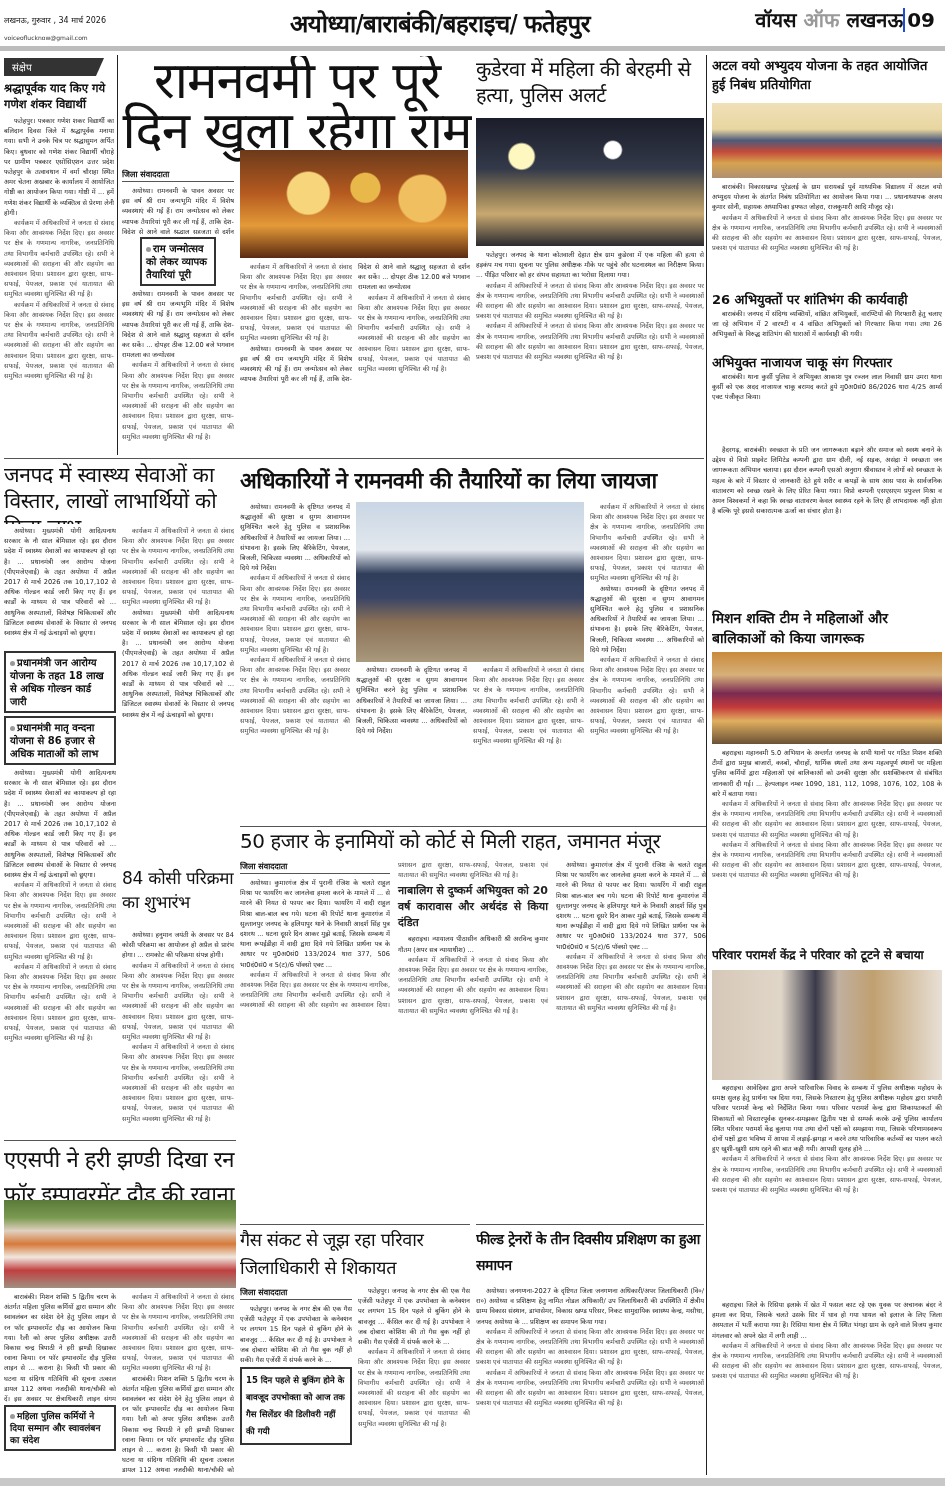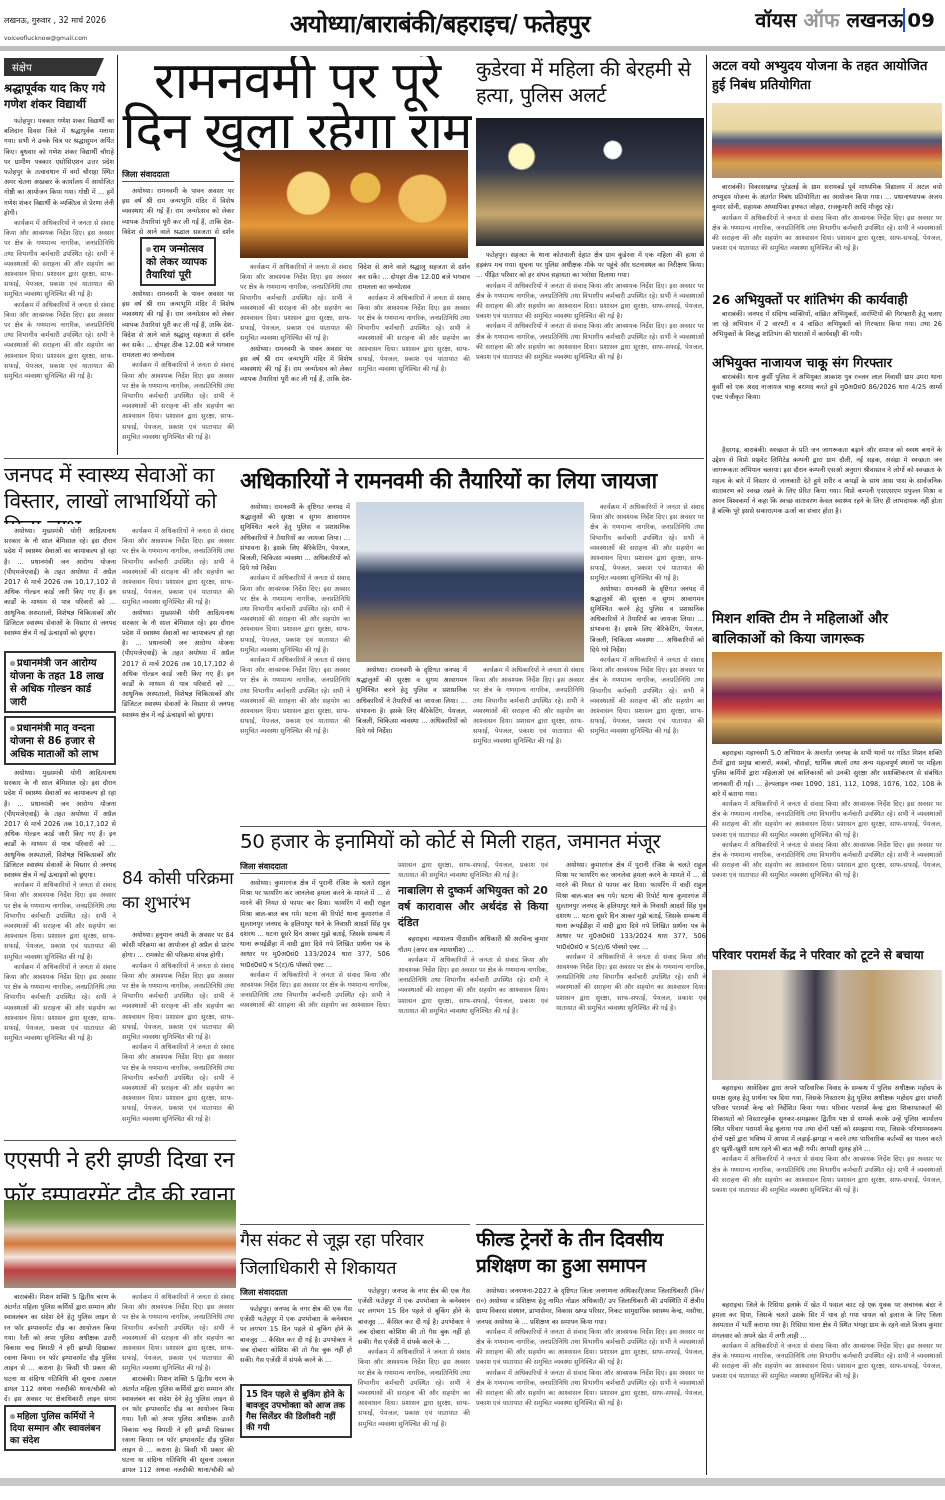--- a/index.html
+++ b/index.html
@@ -43,21 +43,21 @@
   .ph-women { background: linear-gradient(180deg,#c98a3a 0%, #d6b07a 25%, #7a2a52 45%, #c43a3a 60%, #e0b060 75%, #6a5035 100%); }
   .ph-family { background: linear-gradient(90deg,#d6c8b8 0%, #e0d6c8 30%, #3a3a4a 45%, #c0b0a0 55%, #c0a070 70%, #e8e0d6 100%); }
   .ph-rally { background: linear-gradient(180deg,#5a7a3a 0%, #7a9a50 20%, #e0d0c0 35%, #d67a3a 50%, #f0e8e0 65%, #c04040 80%, #a09080 100%); }
 
   .footer-rule { position: absolute; left: 0; top: 1478px; width: 945px; height: 8px; background: #c8c8c8; }
 </style>
 </head>
 <body>
 
 <div class="masthead">
-  <div class="mh-date">लखनऊ, गुरुवार , 32 मार्च 2026</div>
+  <div class="mh-date">लखनऊ, गुरुवार , 34 मार्च 2026</div>
   <div class="mh-email">voiceoflucknow@gmail.com</div>
   <div class="mh-region">अयोध्या/बाराबंकी/बहराइच/ फतेहपुर</div>
   <div class="mh-brand">
     <span>वॉयस</span>
     <span class="mid">ऑफ</span>
     <span>लखनऊ</span><span class="pg">09</span>
   </div>
 </div>
 <div class="top-rule"></div>
 
@@ -96,21 +96,21 @@
     <p class="filler">कार्यक्रम में अधिकारियों ने जनता से संवाद किया और आवश्यक निर्देश दिए। इस अवसर पर क्षेत्र के गणमान्य नागरिक, जनप्रतिनिधि तथा विभागीय कर्मचारी उपस्थित रहे। सभी ने व्यवस्थाओं की सराहना की और सहयोग का आश्वासन दिया। प्रशासन द्वारा सुरक्षा, साफ-सफाई, पेयजल, प्रकाश एवं यातायात की समुचित व्यवस्था सुनिश्चित की गई है।</p>
   </div>
 </div>
 
 <div class="blk" style="left:476px;top:56px;width:228px;height:62px">
   <div class="h-m">कुडेरवा में महिला की बेरहमी से हत्या, पुलिस अलर्ट</div>
 </div>
 <div class="photo ph-police-night" style="left:476px;top:118px;width:228px;height:128px"></div>
 <div class="blk" style="left:476px;top:250px;width:228px;height:205px">
   <div class="body-text">
-    <p>फतेहपुर। सहजत के थाना कोतवाली देहात क्षेत्र ग्राम कुडेरवा में एक महिला की हत्या से हड़कंप मच गया। सूचना पर पुलिस अधीक्षक मौके पर पहुंचे और घटनास्थल का निरीक्षण किया। ... पीड़ित परिवार को हर संभव सहायता का भरोसा दिलाया गया।</p>
+    <p>फतेहपुर। जनपद के थाना कोतवाली देहात क्षेत्र ग्राम कुडेरवा में एक महिला की हत्या से हड़कंप मच गया। सूचना पर पुलिस अधीक्षक मौके पर पहुंचे और घटनास्थल का निरीक्षण किया। ... पीड़ित परिवार को हर संभव सहायता का भरोसा दिलाया गया।</p>
     <p class="filler">कार्यक्रम में अधिकारियों ने जनता से संवाद किया और आवश्यक निर्देश दिए। इस अवसर पर क्षेत्र के गणमान्य नागरिक, जनप्रतिनिधि तथा विभागीय कर्मचारी उपस्थित रहे। सभी ने व्यवस्थाओं की सराहना की और सहयोग का आश्वासन दिया। प्रशासन द्वारा सुरक्षा, साफ-सफाई, पेयजल, प्रकाश एवं यातायात की समुचित व्यवस्था सुनिश्चित की गई है।</p>
     <p class="filler">कार्यक्रम में अधिकारियों ने जनता से संवाद किया और आवश्यक निर्देश दिए। इस अवसर पर क्षेत्र के गणमान्य नागरिक, जनप्रतिनिधि तथा विभागीय कर्मचारी उपस्थित रहे। सभी ने व्यवस्थाओं की सराहना की और सहयोग का आश्वासन दिया। प्रशासन द्वारा सुरक्षा, साफ-सफाई, पेयजल, प्रकाश एवं यातायात की समुचित व्यवस्था सुनिश्चित की गई है।</p>
   </div>
 </div>
 
 <div class="blk" style="left:712px;top:56px;width:230px;height:46px">
   <div class="h-xs" style="font-size:13px;line-height:19px">अटल वयो अभ्युदय योजना के तहत आयोजित हुई निबंध प्रतियोगिता</div>
 </div>
 <div class="photo ph-class" style="left:712px;top:103px;width:230px;height:75px"></div>
 <div class="blk" style="left:712px;top:182px;width:230px;height:108px">
@@ -258,32 +258,32 @@
 
 <div class="hrule" style="left:240px;top:1224px;width:230px"></div>
 <div class="blk" style="left:240px;top:1226px;width:230px;height:58px">
   <div class="h-m" style="font-size:18px;line-height:28px">गैस संकट से जूझ रहा परिवार जिलाधिकारी से शिकायत</div>
 </div>
 <div class="blk" style="left:240px;top:1286px;width:112px;height:190px">
   <div class="byline">जिला संवाददाता</div>
   <div class="body-text" style="margin-top:4px;height:60px;overflow:hidden">
       <p>फतेहपुर। जनपद के नगर क्षेत्र की एक गैस एजेंसी फतेहपुर में एक उपभोक्ता के कनेक्शन पर लगभग 15 दिन पहले से बुकिंग होने के बावजूद ... कैंसिल कर दी गई है। उपभोक्ता ने जब दोबारा कोशिश की तो गैस बुक नहीं हो सकी। गैस एजेंसी में संपर्क करने के ...</p>
     </div>
-  <div class="pull" style="margin:20px 0;font-size:8.5px;line-height:11px"><span>15 दिन पहले से बुकिंग होने के बावजूद उपभोक्ता को आज तक गैस सिलेंडर की डिलीवरी नहीं की गयी</span></div>
+  <div class="pull" style="margin:3px 0;font-size:8.5px;line-height:17px"><span>15 दिन पहले से बुकिंग होने के बावजूद उपभोक्ता को आज तक गैस सिलेंडर की डिलीवरी नहीं की गयी</span></div>
 </div>
 <div class="blk" style="left:358px;top:1286px;width:112px;height:190px">
   <div class="body-text">
       <p>फतेहपुर। जनपद के नगर क्षेत्र की एक गैस एजेंसी फतेहपुर में एक उपभोक्ता के कनेक्शन पर लगभग 15 दिन पहले से बुकिंग होने के बावजूद ... कैंसिल कर दी गई है। उपभोक्ता ने जब दोबारा कोशिश की तो गैस बुक नहीं हो सकी। गैस एजेंसी में संपर्क करने के ...</p>
       <p class="filler">कार्यक्रम में अधिकारियों ने जनता से संवाद किया और आवश्यक निर्देश दिए। इस अवसर पर क्षेत्र के गणमान्य नागरिक, जनप्रतिनिधि तथा विभागीय कर्मचारी उपस्थित रहे। सभी ने व्यवस्थाओं की सराहना की और सहयोग का आश्वासन दिया। प्रशासन द्वारा सुरक्षा, साफ-सफाई, पेयजल, प्रकाश एवं यातायात की समुचित व्यवस्था सुनिश्चित की गई है।</p>
     </div>
 </div>
 
 <div class="hrule" style="left:476px;top:1224px;width:228px"></div>
 <div class="blk" style="left:476px;top:1226px;width:228px;height:60px">
-  <div class="h-m" style="font-size:19px;line-height:26px;font-weight:bold">फील्ड ट्रेनरों के तीन दिवसीय प्रशिक्षण का हुआ समापन</div>
+  <div class="h-m" style="font-size:14px;line-height:26px;font-weight:bold">फील्ड ट्रेनरों के तीन दिवसीय प्रशिक्षण का हुआ समापन</div>
 </div>
 <div class="blk" style="left:476px;top:1286px;width:228px;height:190px">
   <div class="body-text">
       <p>अयोध्या। जनगणना-2027 के दृष्टिगत जिला जनगणना अधिकारी/अपर जिलाधिकारी (वि०/रा०) अयोध्या व प्रशिक्षण हेतु नामित नोडल अधिकारी/ उप जिलाधिकारी की उपस्थिति में क्षेत्रीय ग्राम्य विकास संस्थान, डाभासेमर, विकास खण्ड परिसर, निकट सामुदायिक स्वास्थ्य केन्द्र, मसौधा, जनपद अयोध्या के ... प्रशिक्षण का समापन किया गया।</p>
       <p class="filler">कार्यक्रम में अधिकारियों ने जनता से संवाद किया और आवश्यक निर्देश दिए। इस अवसर पर क्षेत्र के गणमान्य नागरिक, जनप्रतिनिधि तथा विभागीय कर्मचारी उपस्थित रहे। सभी ने व्यवस्थाओं की सराहना की और सहयोग का आश्वासन दिया। प्रशासन द्वारा सुरक्षा, साफ-सफाई, पेयजल, प्रकाश एवं यातायात की समुचित व्यवस्था सुनिश्चित की गई है।</p>
       <p class="filler">कार्यक्रम में अधिकारियों ने जनता से संवाद किया और आवश्यक निर्देश दिए। इस अवसर पर क्षेत्र के गणमान्य नागरिक, जनप्रतिनिधि तथा विभागीय कर्मचारी उपस्थित रहे। सभी ने व्यवस्थाओं की सराहना की और सहयोग का आश्वासन दिया। प्रशासन द्वारा सुरक्षा, साफ-सफाई, पेयजल, प्रकाश एवं यातायात की समुचित व्यवस्था सुनिश्चित की गई है।</p>
     </div>
 </div>
 
 <div class="footer-rule"></div>

